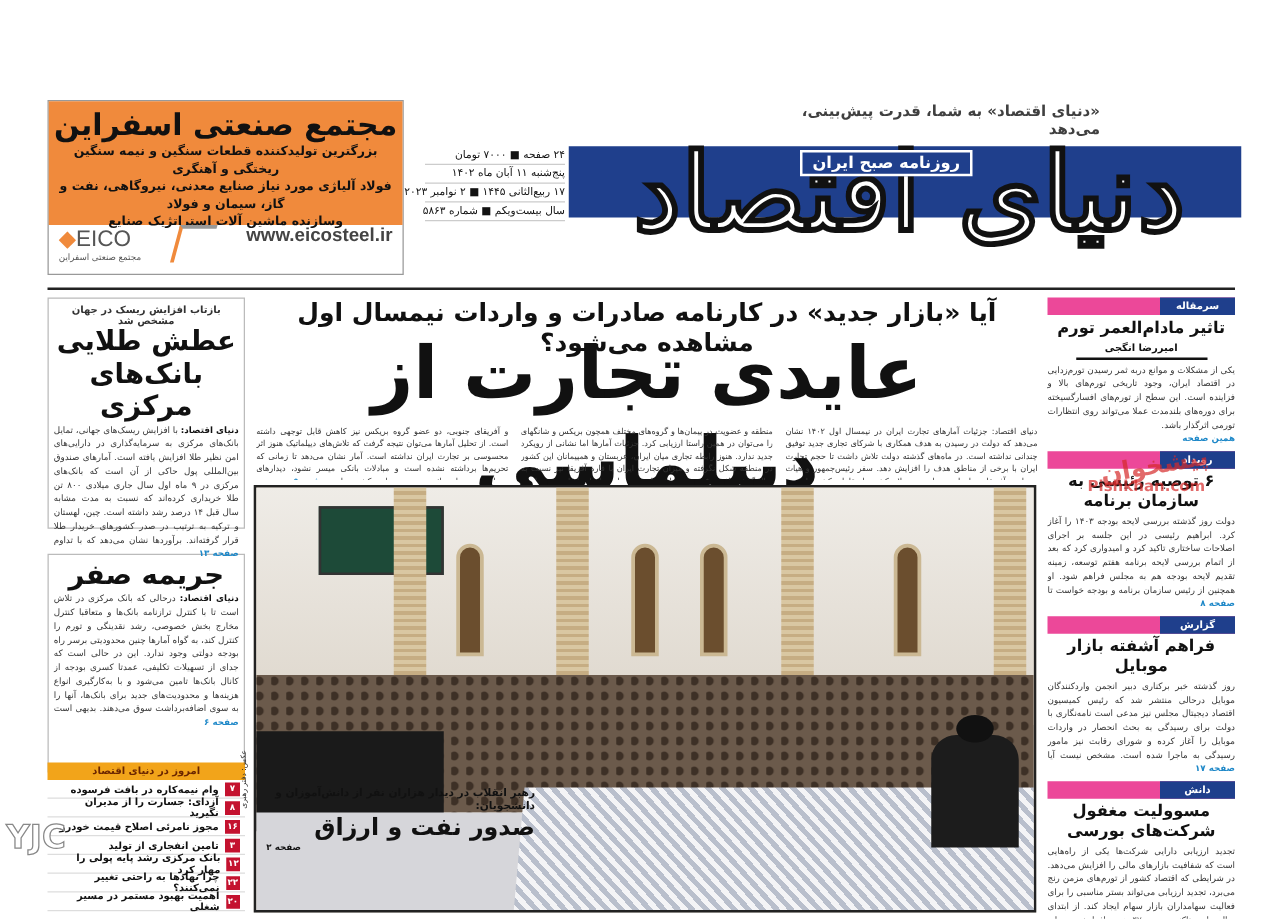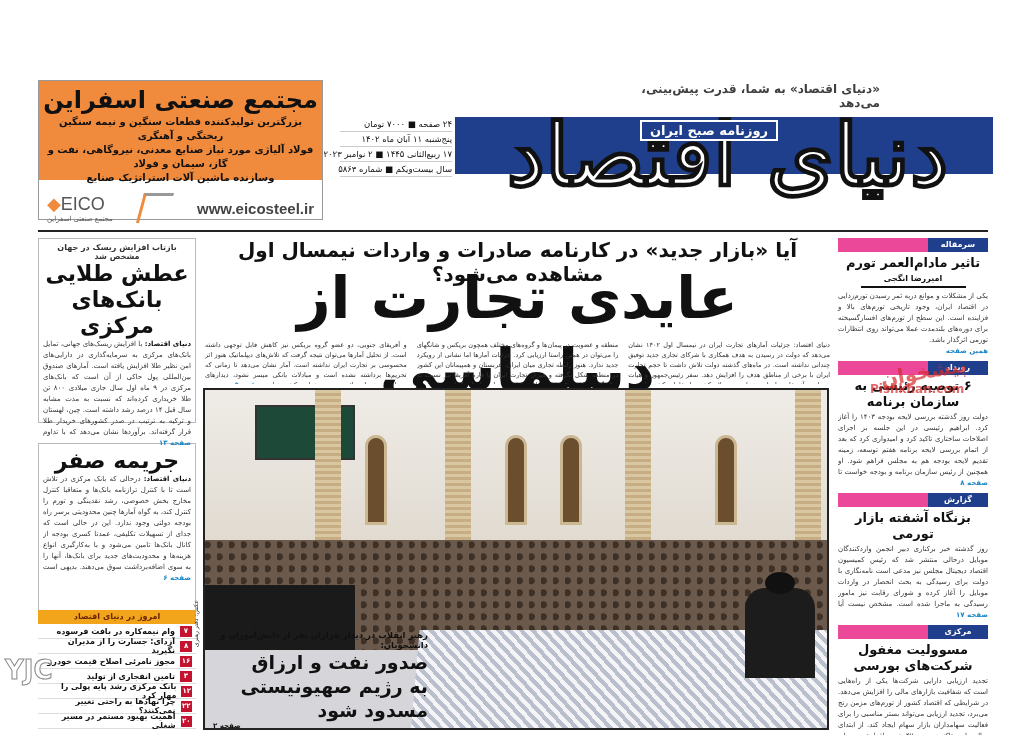--- a/index.html
+++ b/index.html
@@ -13,21 +13,21 @@
   #logo{top:85px;left:455px;width:545px;height:140px;text-align:center;font-family:"DejaVu Serif",serif;font-size:86px;font-weight:bold;color:#fff;-webkit-text-stroke:2px #111;line-height:140px;letter-spacing:-2px}
   #badge{top:120px;left:640px;background:#1f3f8c;border:2px solid #fff;color:#fff;font-size:13px;font-weight:bold;padding:1px 8px}
   #meta{top:117px;left:340px;width:112px;font-size:8.5px}
   #meta div{border-bottom:1px solid #ccc;padding:2px 0;height:15px;white-space:nowrap}
 
   
   #ad{top:80px;left:38px;width:285px;height:140px;border:1px solid #999;background:#fff}
   #ad .top{background:#f08a3c;height:99px;text-align:center;padding-top:4px}
   #ad .title{font-size:24px;font-weight:bold;color:#111;line-height:30px}
   #ad .sub{font-size:10px;font-weight:bold;line-height:14px;color:#111}
-  #ad .bot{height:56px;display:flex;align-items:center;justify-content:space-between;padding:0 8px;direction:ltr}
+  #ad .bot{height:56px;display:flex;align-items:flex-start;justify-content:space-between;padding:0 8px;direction:ltr}
   #ad .eico{font-size:18px;color:#555;font-family:"Liberation Sans",sans-serif}
   #ad .eico small{display:block;font-size:7px;text-align:center}
   #ad .url{font-family:"Liberation Sans",sans-serif;font-weight:bold;font-size:15px;color:#444}
   #ad .diag{width:30px;height:30px;border-left:3px solid #f08a3c;border-top:3px solid #999;transform:skewX(-15deg)}
 
   .hr{height:2px;background:#222}
 
   
   #rcol{top:238px;left:838px;width:150px;font-size:7px;line-height:11px}
   .sec{margin-bottom:4px}
@@ -123,27 +123,27 @@
         <span>رویداد</span>
       </div>
     <div class="sectitle">۶ توصیه رئیسی به سازمان برنامه</div>
     <div class="body" style="height:66px;overflow:hidden">دولت روز گذشته بررسی لایحه بودجه ۱۴۰۳ را آغاز کرد. ابراهیم رئیسی در این جلسه بر اجرای اصلاحات ساختاری تاکید کرد و امیدواری کرد که بعد از اتمام بررسی لایحه برنامه هفتم توسعه، زمینه تقدیم لایحه بودجه هم به مجلس فراهم شود. او همچنین از رئیس سازمان برنامه و بودجه خواست تا با واقعی کردن درآمدها و مصارف، جلوگیری از کسری بودجه امور را توجه ویژه قرار دهد.</div>
     <div class="pg">صفحه ۸</div>
   </div>
   <div class="sec">
     <div class="sechead">
         <span>گزارش</span>
       </div>
-    <div class="sectitle">بزنگاه آشفته بازار تورمی</div>
+    <div class="sectitle">فراهم آشفته بازار موبایل</div>
     <div class="body" style="height:66px;overflow:hidden">روز گذشته خبر برکناری دبیر انجمن واردکنندگان موبایل درحالی منتشر شد که رئیس کمیسیون اقتصاد دیجیتال مجلس نیز مدعی است نامه‌نگاری با دولت برای رسیدگی به بحث انحصار در واردات موبایل را آغاز کرده و شورای رقابت نیز مامور رسیدگی به ماجرا شده است. مشخص نیست آیا عزم ایجاد شده به ساماندهی آشفته‌بازار موبایل ختم خواهد شد یا خیر.</div>
     <div class="pg">صفحه ۱۷</div>
   </div>
   <div class="sec">
     <div class="sechead">
-        <span>مرکزی</span>
+        <span>دانش</span>
       </div>
     <div class="sectitle">مسوولیت مغفول شرکت‌های بورسی</div>
     <div class="body" style="height:66px;overflow:hidden">تجدید ارزیابی دارایی شرکت‌ها یکی از راه‌هایی است که شفافیت بازارهای مالی را افزایش می‌دهد. در شرایطی که اقتصاد کشور از تورم‌های مزمن رنج می‌برد، تجدید ارزیابی می‌تواند بستر مناسبی را برای فعالیت سهامداران بازار سهام ایجاد کند. از ابتدای سال جاری تاکنون حدود ۴۷ همت افزایش سرمایه ثبت شده که ۲۷ درصد آن از محل تجدید ارزیابی‌ها بوده است.</div>
 
   </div>
 
 </div>
 
 <div class="abs" id="lcol">
   <div class="lbox" style="height:185px">
@@ -213,21 +213,20 @@
   <div class="arch" style="left:510px"></div>
   <div class="crowd"></div>
   <div class="black"></div>
   <div class="floor"></div>
   <div class="stage"></div>
   <div class="leader"></div>
   <div class="turban"></div>
   <div id="caption">
     <div class="k">رهبر انقلاب در دیدار هزاران نفر از دانش‌آموزان و دانشجویان:</div>
     <div class="t" style="text-align:right">صدور نفت و ارزاق</div>
-    <div class="t">به رژیم صهیونیستی مسدود شود</div>
     <div class="pg2" style="text-align:left">صفحه ۲</div>
   </div>
 </div>
 <div class="abs" id="vcredit">عکس: دفتر رهبری</div>
 
 <div class="abs" id="wm">پیشخوان</div>
 <div class="abs" id="wm2">Pishkhan.com</div>
 <div class="abs" id="yjc">YJC</div>
 
 </body></html>

